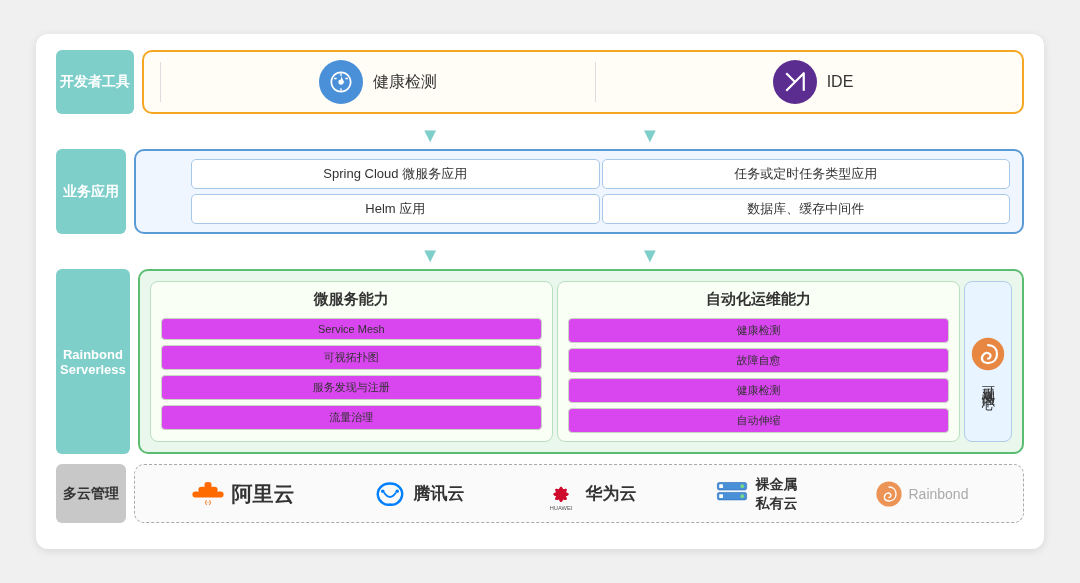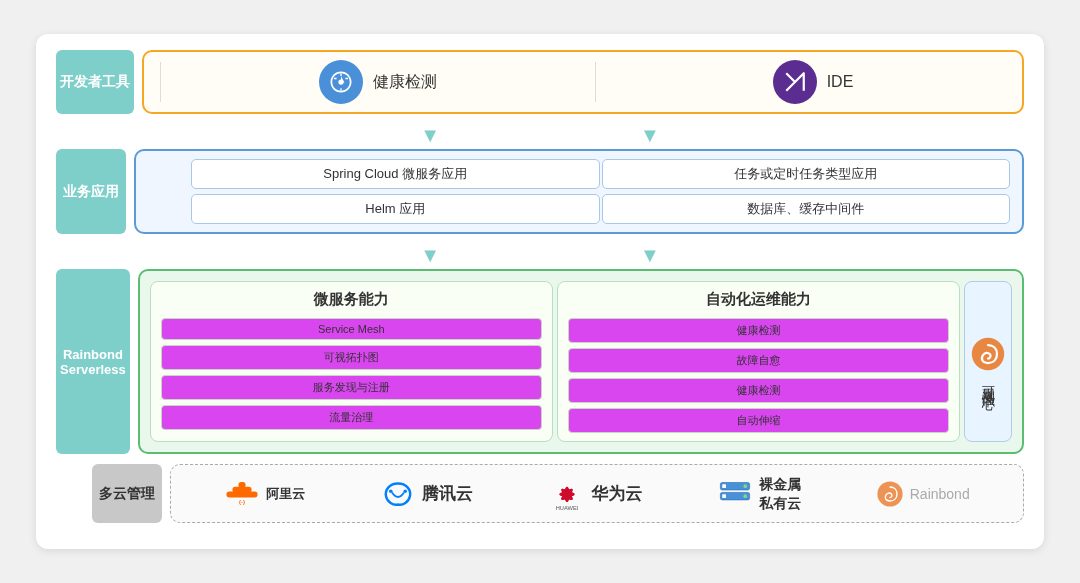--- a/index.html
+++ b/index.html
@@ -314,32 +314,32 @@
 
         <svg class="observe-icon" viewBox="0 0 40 40">
           <circle cx="20" cy="20" r="18" fill="#E87B2C" opacity="0.9"></circle>
           <path d="M20 10 C26 10, 30 14, 30 20 C30 26, 26 30, 20 30 C14 30, 12 26, 14 22 C16 18, 20 18, 22 20 C24 22, 22 25, 20 25" stroke="white" stroke-width="2.5" fill="none" stroke-linecap="round"></path>
         </svg>
         <span class="observe-text">可观测性中心</span>
       </div>
     </div>
   </div>
 
-  <div class="row" style="margin-top:8px;margin-left:36px;">
+  <div class="row" style="margin-top:8px;">
     <div class="label-box gray">多云管理</div>
     <div class="multicloud-box">
 
       <div class="cloud-item">
         <svg width="36" height="28" viewBox="0 0 60 40">
           <rect x="4" y="16" width="52" height="10" rx="5" fill="#FF6A00"></rect>
           <rect x="14" y="8" width="32" height="10" rx="5" fill="#FF6A00"></rect>
           <rect x="24" y="0" width="12" height="10" rx="5" fill="#FF6A00"></rect>
           <text x="30" y="36" text-anchor="middle" fill="#FF6A00" font-size="10" font-weight="bold">(-)</text>
         </svg>
-        <span style="font-size:13px;font-weight:bold;color:#333;">阿里云</span>
+        <span style="font-size:21px;font-weight:bold;color:#333;">阿里云</span>
       </div>
 
       <div class="cloud-item">
         <svg width="36" height="28" viewBox="0 0 60 45">
           <path d="M30 5 C16 5, 8 15, 10 26 C12 36, 22 42, 30 40 C38 42, 48 36, 50 26 C52 15, 44 5, 30 5z" fill="none" stroke="#0080FF" stroke-width="4"></path>
           <path d="M20 20 Q30 35, 40 20" fill="none" stroke="#0080FF" stroke-width="3"></path>
           <circle cx="18" cy="18" r="3" fill="#0080FF"></circle>
           <circle cx="42" cy="18" r="3" fill="#0080FF"></circle>
         </svg>
         <span style="font-size:17px;font-weight:bold;color:#333;">腾讯云</span>

